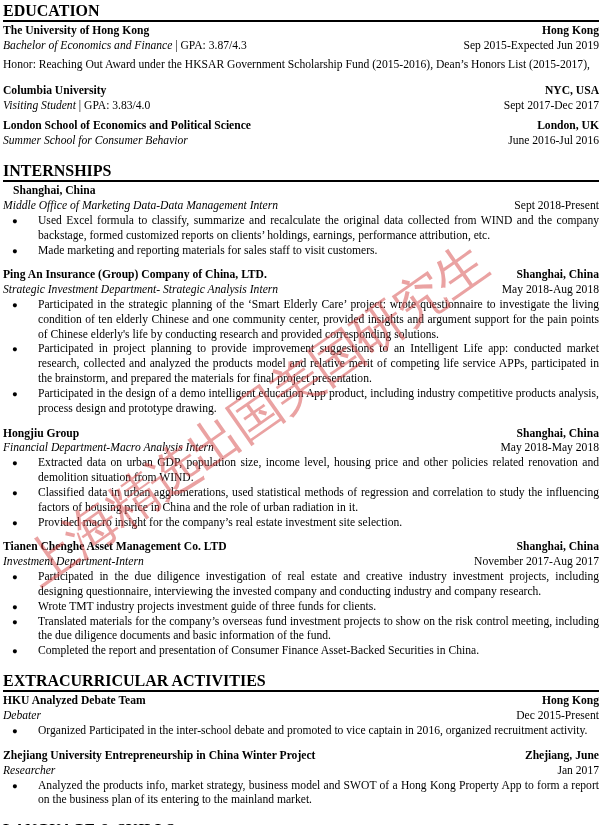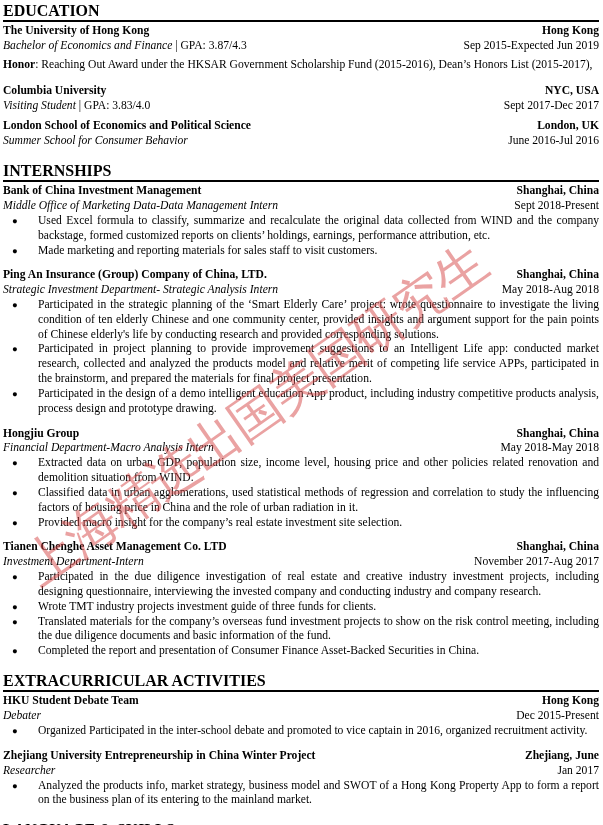--- a/index.html
+++ b/index.html
@@ -33,21 +33,21 @@
   .section.tight .entry.first-edu { margin-bottom: 9px; }
 
   .row { display: flex; justify-content: space-between; align-items: center; }
   .org { font-weight: bold; }
   .loc { font-weight: bold; white-space: nowrap; padding-left: 10px; }
   .role { font-style: italic; }
   .role .role-rest { font-style: normal; margin-top: 25px; }
   .dates { white-space: nowrap; padding-left: 10px; font-style: normal; }
 
   .honor { text-align: justify; line-height: 1.85; }
-  .honor .lbl { font-weight: bold; }
+  .honor .lbl { font-weight: normal; }
 
   .bullets { margin: 0; }
   .bullet {
     position: relative;
     padding-left: 35px;
     text-align: justify;
   }
   .bullet .dot {
     position: absolute;
     left: 9px;
@@ -115,21 +115,20 @@
 
   </div>
 </div>
   </div>
 
   <div class="section">
     <div class="section-title">INTERNSHIPS</div>
     <div class="section-body">
   <div class="entry">
     <div class="row">
-      <span class="org">Bank of China Investment Management</span>
       <span class="loc">Shanghai, China</span>
     </div>
     <div class="row">
       <span class="role"><span>Middle Office of Marketing Data-Data Management Intern</span><span class="role-rest"></span></span>
       <span class="dates">Sept 2018-Present</span>
     </div>
 
     <div class="bullets">
   <div class="bullet">
     <span class="dot">●</span>
@@ -232,21 +231,21 @@
 </div>
   </div>
 </div>
   </div>
 
   <div class="section">
     <div class="section-title">EXTRACURRICULAR ACTIVITIES</div>
     <div class="section-body">
   <div class="entry">
     <div class="row">
-      <span class="org">HKU Student Debate Team</span>
+      <span class="org">HKU Analyzed Debate Team</span>
       <span class="loc">Hong Kong</span>
     </div>
     <div class="row">
       <span class="role"><span>Debater</span><span class="role-rest"></span></span>
       <span class="dates">Dec 2015-Present</span>
     </div>
 
     <div class="bullets">
   <div class="bullet">
     <span class="dot">●</span>

